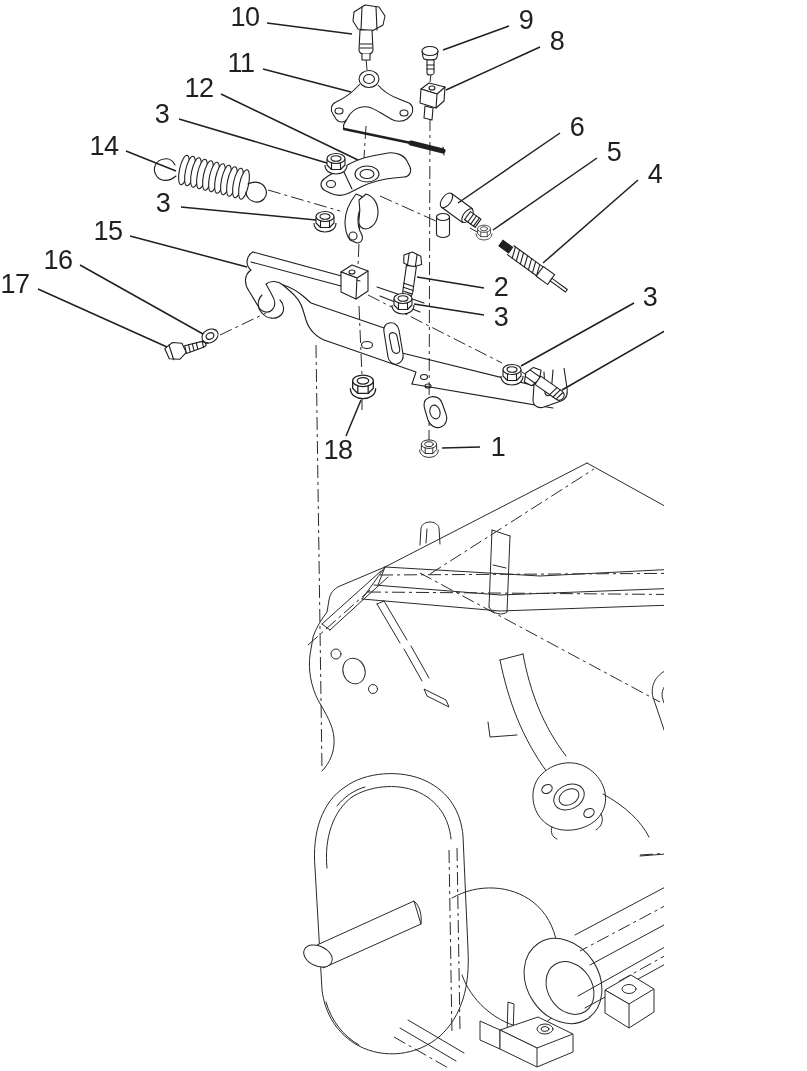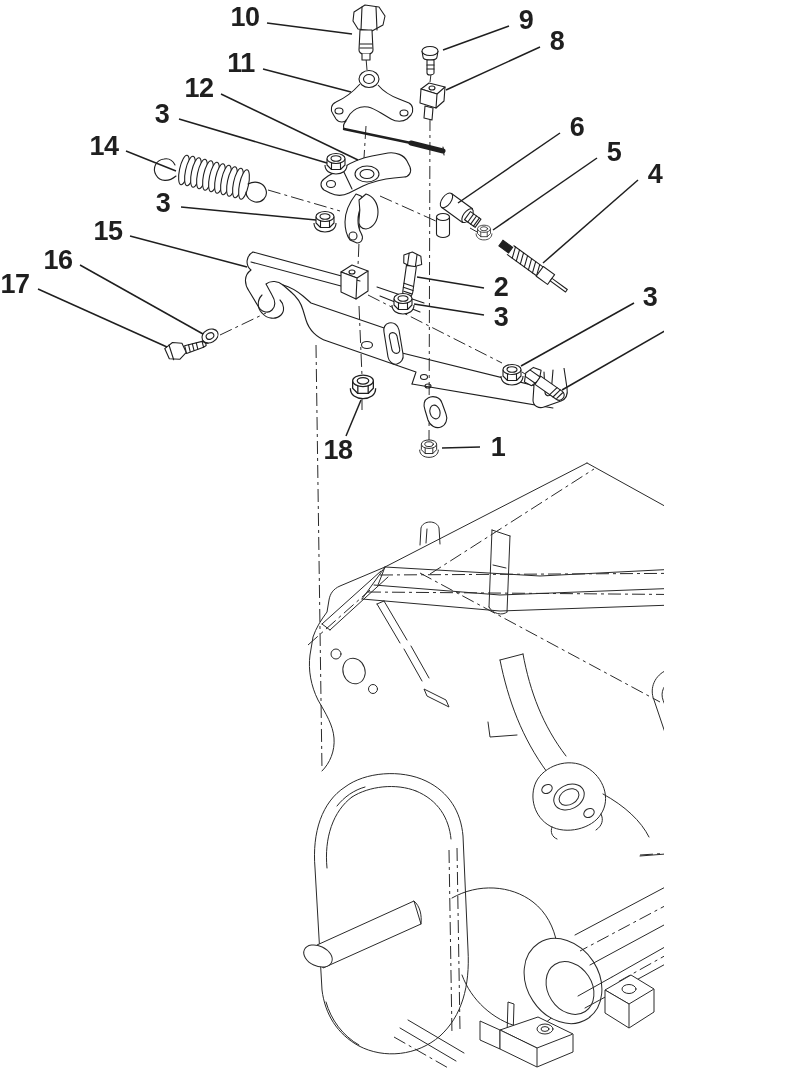--- a/index.html
+++ b/index.html
@@ -1,17 +1,17 @@
 <!DOCTYPE html>
 <html><head>
 <meta charset="utf-8">
 <style>
   html,body{margin:0;padding:0;background:#ffffff;}
   .stage{position:relative;width:664px;height:1071px;background:#fff;overflow:hidden;
-         font-family:"Liberation Sans", sans-serif;font-weight:bold;}
+         font-family:"Liberation Sans", sans-serif;}
   svg{display:block}
   .callout-text{font-family:"Liberation Sans", sans-serif;font-size:27px;letter-spacing:-0.5px;}
   .ink{stroke:#1f1f1f;fill:none;stroke-width:1.1;stroke-linecap:round;stroke-linejoin:round;}
   .inkfill{stroke:#1f1f1f;fill:#ffffff;stroke-width:1.1;stroke-linejoin:round;}
   .inkdark{stroke:#1f1f1f;fill:#1f1f1f;stroke-width:1;}
   .eng{stroke:#2a2a2a;fill:none;stroke-width:1;stroke-linecap:round;stroke-linejoin:round;}
   .engfill{stroke:#2a2a2a;fill:#ffffff;stroke-width:1;stroke-linejoin:round;}
   .dashdot{stroke:#2a2a2a;fill:none;stroke-width:1;stroke-dasharray:13 4 3 4;}
 </style>
 </head>

